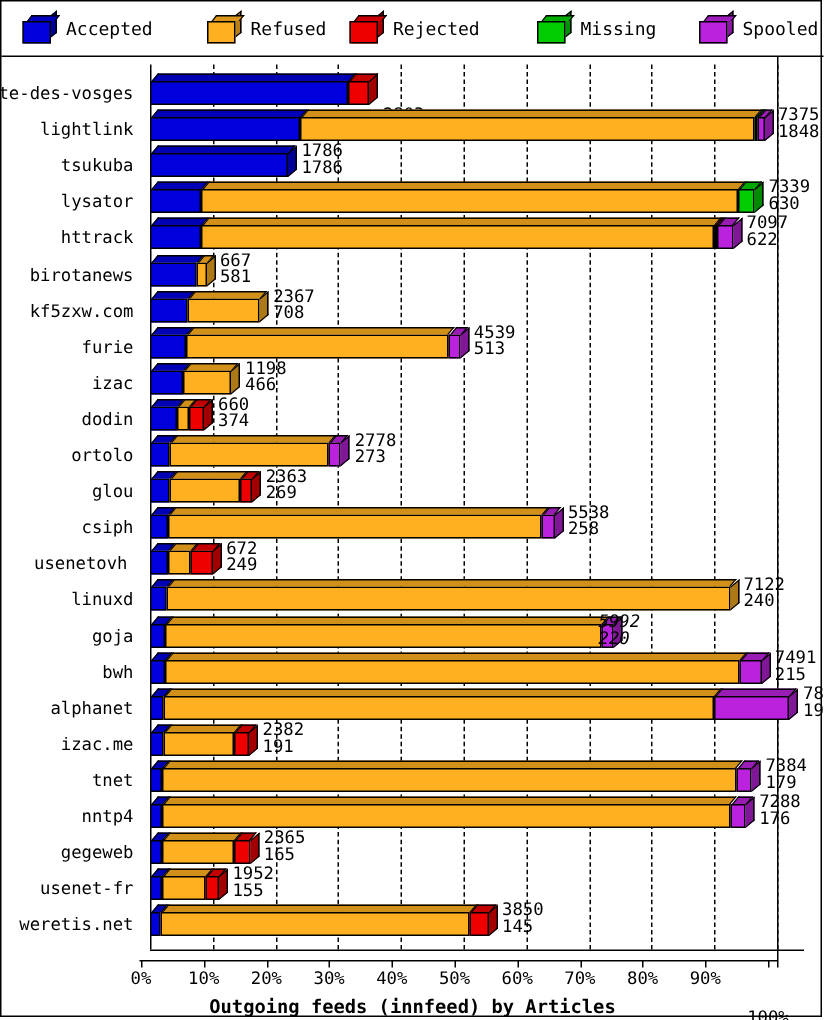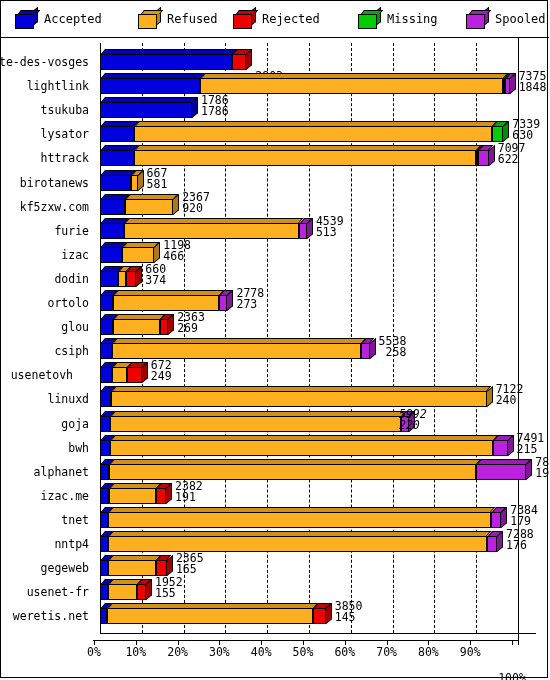--- a/index.html
+++ b/index.html
@@ -150,21 +150,21 @@
         <div class="ylabel" style="top: 89.3px; right: 4px;">lysator</div>
         <div class="ylabel" style="top: 113.4px; right: 4px;">httrack</div>
         <div class="ylabel" style="top: 137.5px; right: 4px;">birotanews</div>
         <div class="ylabel" style="top: 161.6px; right: 4px;">kf5zxw.com</div>
         <div class="ylabel" style="top: 185.7px; right: 4px;">furie</div>
         <div class="ylabel" style="top: 209.8px; right: 4px;">izac</div>
         <div class="ylabel" style="top: 233.9px; right: 4px;">dodin</div>
         <div class="ylabel" style="top: 258px; right: 4px;">ortolo</div>
         <div class="ylabel" style="top: 282.1px; right: 4px;">glou</div>
         <div class="ylabel" style="top: 306.2px; right: 4px;">csiph</div>
-        <div class="ylabel" style="top: 330.3px; right: 20px; text-align: center;">usenetovh</div>
+        <div class="ylabel" style="top: 330.3px; right: 8px; text-align: center;">usenetovh</div>
         <div class="ylabel" style="top: 354.4px; right: 4px;">linuxd</div>
         <div class="ylabel" style="top: 378.5px; right: 4px;">goja</div>
         <div class="ylabel" style="top: 402.6px; right: 4px;">bwh</div>
         <div class="ylabel" style="top: 426.7px; right: 4px;">alphanet</div>
         <div class="ylabel" style="top: 450.8px; right: 4px;">izac.me</div>
         <div class="ylabel" style="top: 474.9px; right: 4px;">tnet</div>
         <div class="ylabel" style="top: 499px; right: 4px;">nntp4</div>
         <div class="ylabel" style="top: 523.1px; right: 4px;">gegeweb</div>
         <div class="ylabel" style="top: 547.2px; right: 4px;">usenet-fr</div>
         <div class="ylabel" style="top: 571.3px; right: 4px;">weretis.net</div>
@@ -264,21 +264,21 @@
         </div>
         <div class="seg" style="left: 4px; top: 160.6px; width: 25.08px; background: rgb(0, 0, 221);">
           <div class="s-top" style="width: 25.08px; background: rgb(0, 0, 181);"></div>
         </div>
         <div class="seg" style="left: 29.08px; top: 160.6px; width: 48.07px; background: rgb(255, 176, 32);">
           <div class="s-top" style="width: 48.07px; background: rgb(209, 144, 26);"></div>
         </div>
         <div class="cap" style="left: 77.15px; top: 160.6px; background: rgb(173, 120, 22);"></div>
         <div class="vlabels" style="left: 86.15px; top: 153.6px;">
           <span>2367</span>
-          <span>920</span>
+          <span>708</span>
         </div>
         <div class="seg" style="left: 4px; top: 184.7px; width: 24.244px; background: rgb(0, 0, 221);">
           <div class="s-top" style="width: 24.244px; background: rgb(0, 0, 181);"></div>
         </div>
         <div class="seg" style="left: 28.244px; top: 184.7px; width: 174.306px; background: rgb(255, 176, 32);">
           <div class="s-top" style="width: 174.306px; background: rgb(209, 144, 26);"></div>
         </div>
         <div class="seg" style="left: 202.55px; top: 184.7px; width: 8.36px; background: rgb(187, 34, 221);">
           <div class="s-top" style="width: 8.36px; background: rgb(153, 28, 181);"></div>
         </div>
@@ -343,21 +343,21 @@
         <div class="seg" style="left: 4px; top: 305.2px; width: 12.122px; background: rgb(0, 0, 221);">
           <div class="s-top" style="width: 12.122px; background: rgb(0, 0, 181);"></div>
         </div>
         <div class="seg" style="left: 16.122px; top: 305.2px; width: 249.128px; background: rgb(255, 176, 32);">
           <div class="s-top" style="width: 249.128px; background: rgb(209, 144, 26);"></div>
         </div>
         <div class="seg" style="left: 265.25px; top: 305.2px; width: 8.36px; background: rgb(187, 34, 221);">
           <div class="s-top" style="width: 8.36px; background: rgb(153, 28, 181);"></div>
         </div>
         <div class="cap" style="left: 273.61px; top: 305.2px; background: rgb(127, 23, 150);"></div>
-        <div class="vlabels" style="left: 282.61px; top: 298.2px; text-align: right;">
+        <div class="vlabels" style="left: 282.61px; top: 298.2px;">
           <span>5538</span>
           <span>258</span>
         </div>
         <div class="seg" style="left: 4px; top: 329.3px; width: 11.704px; background: rgb(0, 0, 221);">
           <div class="s-top" style="width: 11.704px; background: rgb(0, 0, 181);"></div>
         </div>
         <div class="seg" style="left: 15.704px; top: 329.3px; width: 15.048px; background: rgb(255, 176, 32);">
           <div class="s-top" style="width: 15.048px; background: rgb(209, 144, 26);"></div>
         </div>
         <div class="seg" style="left: 30.752px; top: 329.3px; width: 15.048px; background: rgb(238, 0, 0);">
@@ -521,15 +521,16 @@
         <div style="position: absolute; left: 248.8px; top: 602px; width: 0px; height: 5px; border-left: 1px solid rgb(0, 0, 0);"></div>
         <div class="xtick" style="left: 267.6px; top: 607px;">70%</div>
         <div style="position: absolute; left: 290.6px; top: 602px; width: 0px; height: 5px; border-left: 1px solid rgb(0, 0, 0);"></div>
         <div class="xtick" style="left: 309.4px; top: 607px;">80%</div>
         <div style="position: absolute; left: 332.4px; top: 602px; width: 0px; height: 5px; border-left: 1px solid rgb(0, 0, 0);"></div>
         <div class="xtick" style="left: 351.2px; top: 607px;">90%</div>
         <div style="position: absolute; left: 374.2px; top: 602px; width: 0px; height: 5px; border-left: 1px solid rgb(0, 0, 0);"></div>
         <div class="xtick" style="left: 393px; top: 607px; margin-top: 26px;">100%</div>
         <div style="position: absolute; left: 416px; top: 602px; width: 0px; height: 5px; border-left: 1px solid rgb(0, 0, 0);"></div>
       </div>
+    <div id="xtitle" style="top: 625px;">Outgoing feeds (innfeed) by Articles</div>
   </div>
 
 </div>
 
 </body></html>

